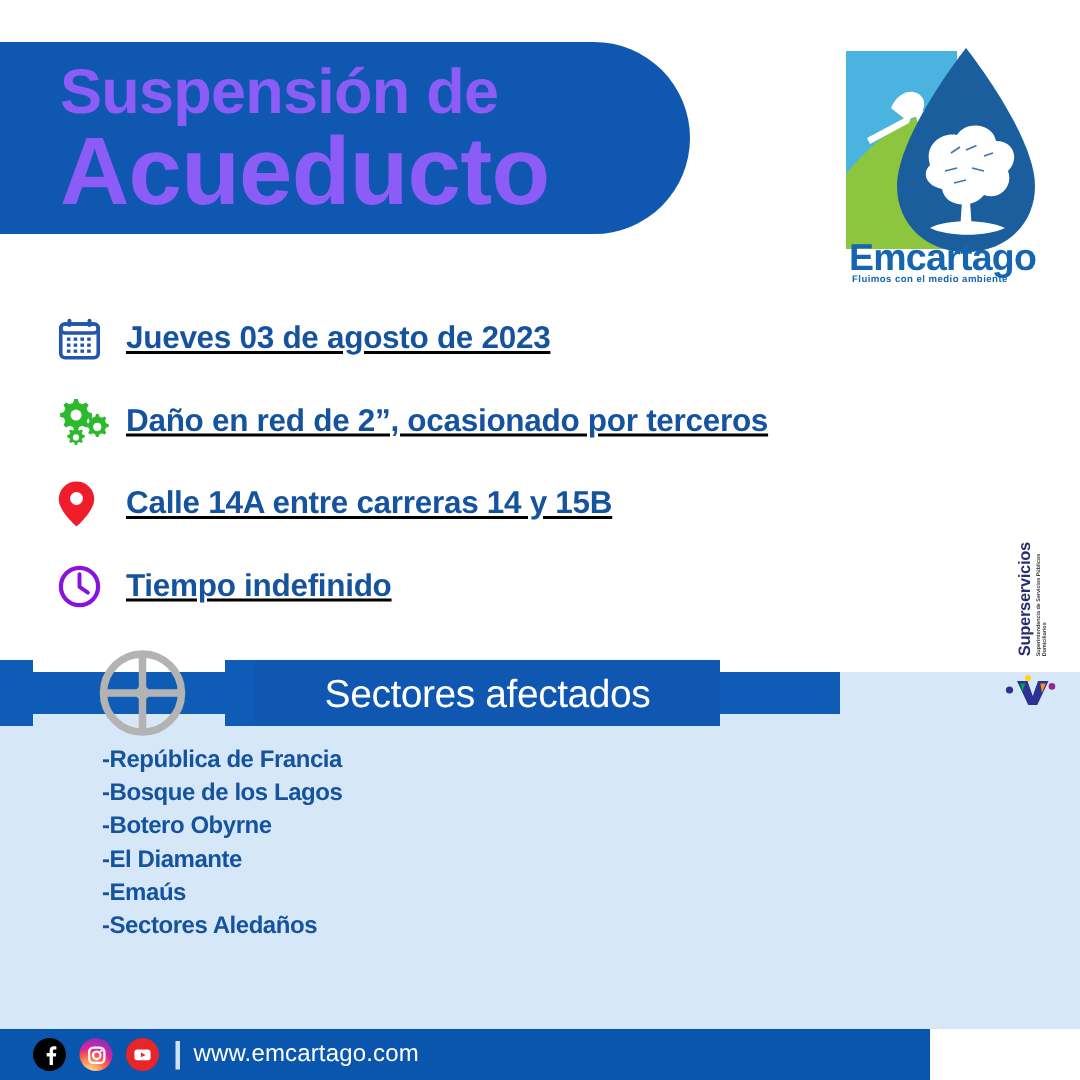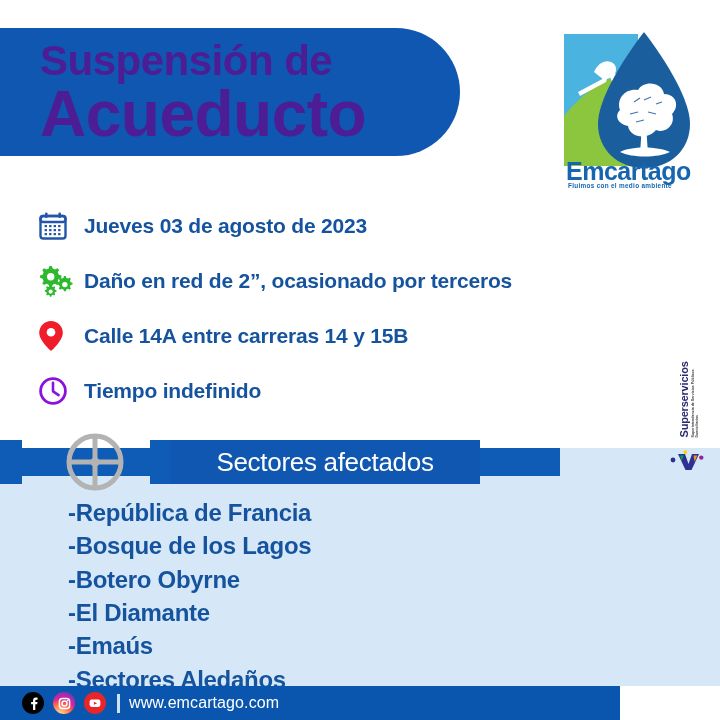--- a/index.html
+++ b/index.html
@@ -31,21 +31,21 @@
     position:absolute;
     left:-40px; top:28px;
     width:500px; height:128px;
     background:#0f57b0;
     border-radius:0 64px 64px 0;
   }
   .header-title{
     position:absolute;
     left:40px; top:40px;
     width:420px;
-    color:#4c1d95;
+    color:#8b5cf6;
     line-height:0.98;
     letter-spacing:-0.5px;
   }
   .header-line1{
     display:block;
     font-size:42px;
     font-weight:700;
   }
   .header-line2{
     display:block;
@@ -60,20 +60,21 @@
     left:548px; top:28px;
     width:156px; height:162px;
   }
   .logo svg{ display:block; }
 
   
   .info-list{
     position:absolute;
     left:38px; top:198px;
     width:660px;
+    text-decoration:underline;
   }
   .info-row{
     display:flex;
     align-items:center;
     height:55px;
   }
   .info-icon{
     width:46px;
     min-width:46px;
     display:flex;
@@ -147,21 +148,21 @@
     letter-spacing:-0.3px;
   }
 
   
   .sectors{
     position:absolute;
     left:68px; top:496px;
     width:520px;
   }
   .sector-item{
-    font-size:24px;
+    font-size:16px;
     font-weight:700;
     color:#15539e;
     line-height:1.39;
     letter-spacing:-0.3px;
     white-space:nowrap;
   }
 
   
   .footer{
     position:absolute;

